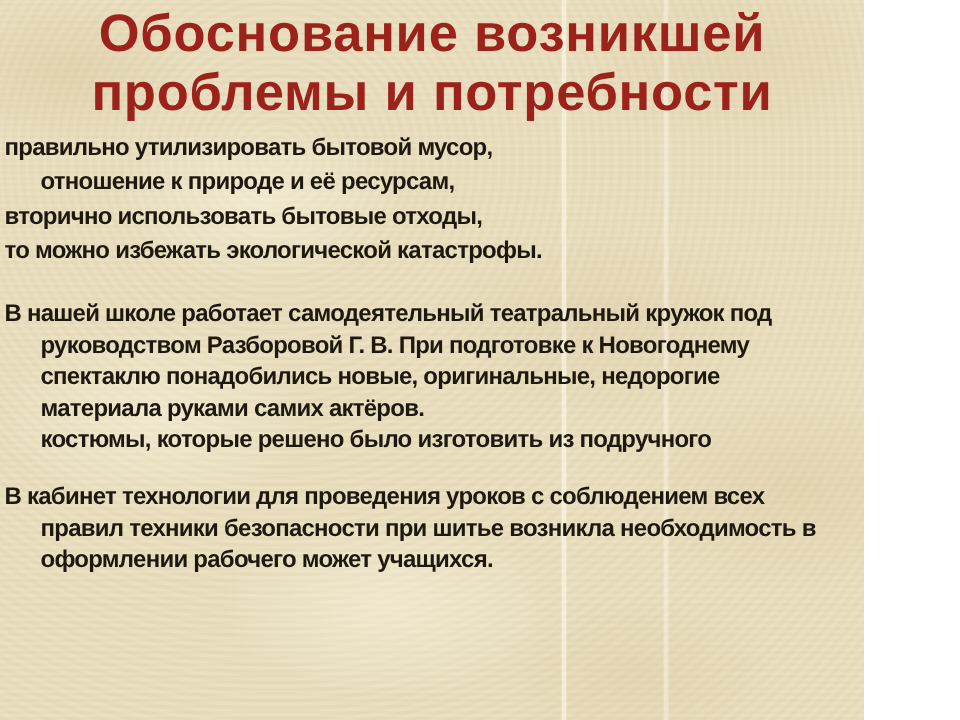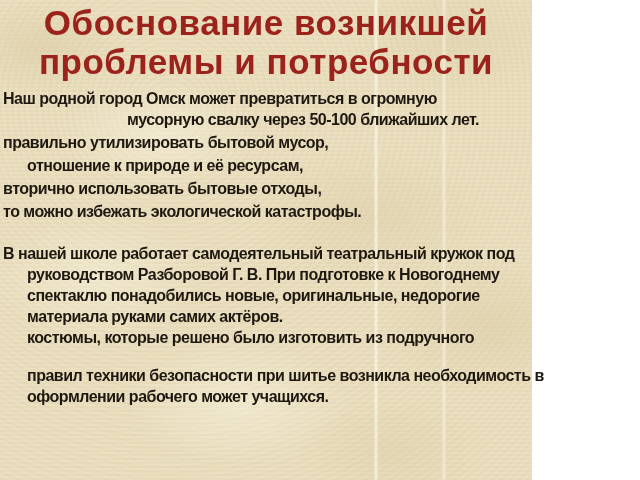--- a/index.html
+++ b/index.html
@@ -2,21 +2,21 @@
 <html><head>
 <meta charset="utf-8">
 <style>
   html, body {
     margin: 0; padding: 0;
     width: 640px; height: 480px;
     overflow: hidden;
   }
   .slide {
     position: relative;
-    width: 532px; height: 480px;
+    width: 576px; height: 480px;
     box-sizing: border-box;
     font-family: "Liberation Sans", sans-serif;
     font-weight: bold;
     color: #1f1810;
     background-color: #e8ddbc;
     background-image:
       
       linear-gradient(90deg, rgba(255,252,240,0) 374px, rgba(255,252,240,.55) 375px, rgba(255,252,240,.55) 377px, rgba(255,252,240,0) 378px),
       linear-gradient(90deg, rgba(255,252,240,0) 442px, rgba(255,252,240,.40) 443px, rgba(255,252,240,.40) 445px, rgba(255,252,240,0) 446px),
       
@@ -59,24 +59,20 @@
 
 <div class="slide">
 
   <div class="title">
     <div class="tline">Обоснование возникшей</div>
     <div class="tline">проблемы и потребности</div>
   </div>
 
   <div class="body">
 
-    <div class="para">
-      <div class="line">Наш родной город Омск может превратиться в огромную</div>
-      <div class="line ind-xl">мусорную свалку через 50-100 ближайших лет.</div>
-    </div>
 
 
     <div class="para">
       <div class="line">правильно утилизировать бытовой мусор,</div>
     </div>
 
     <div class="para">
       <div class="line ind">отношение к природе и её ресурсам,</div>
     </div>
 
@@ -90,18 +86,19 @@
 
     <div class="para gap-a">
       <div class="line">В нашей школе работает самодеятельный театральный кружок под</div>
       <div class="line ind">руководством Разборовой Г. В. При подготовке к Новогоднему</div>
       <div class="line ind">спектаклю понадобились новые, оригинальные, недорогие</div>
       <div class="line ind">материала руками самих актёров.</div>
       <div class="line ind">костюмы, которые решено было изготовить из подручного</div>
     </div>
 
     <div class="para gap-b">
+      <div class="line">В кабинет технологии для проведения уроков с соблюдением всех</div>
       <div class="line ind">правил техники безопасности при шитье возникла необходимость в</div>
       <div class="line ind">оформлении рабочего может учащихся.</div>
     </div>
 
   </div>
 </div>
 
 </body></html>

